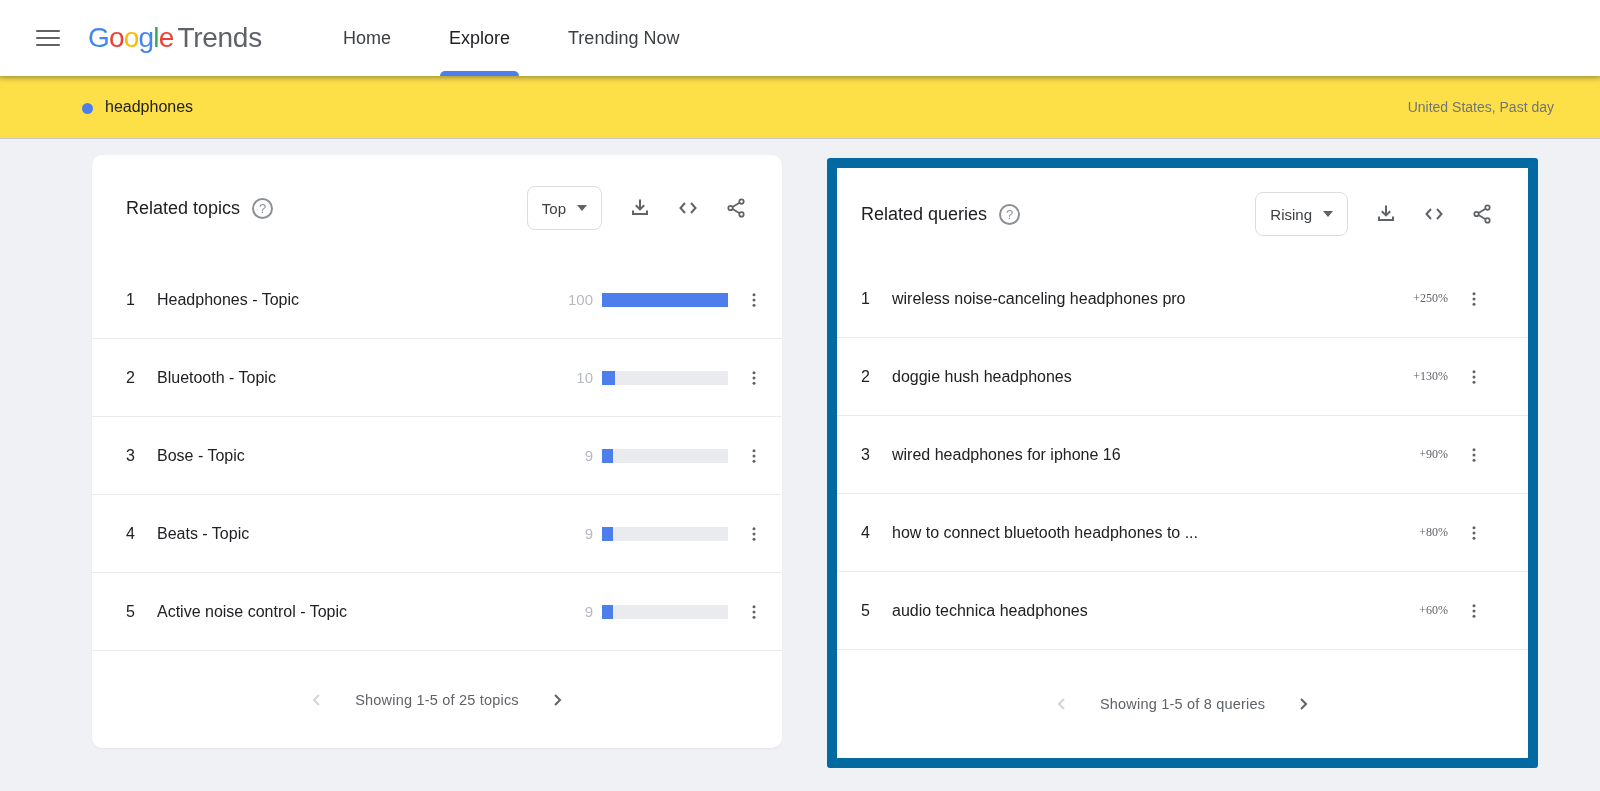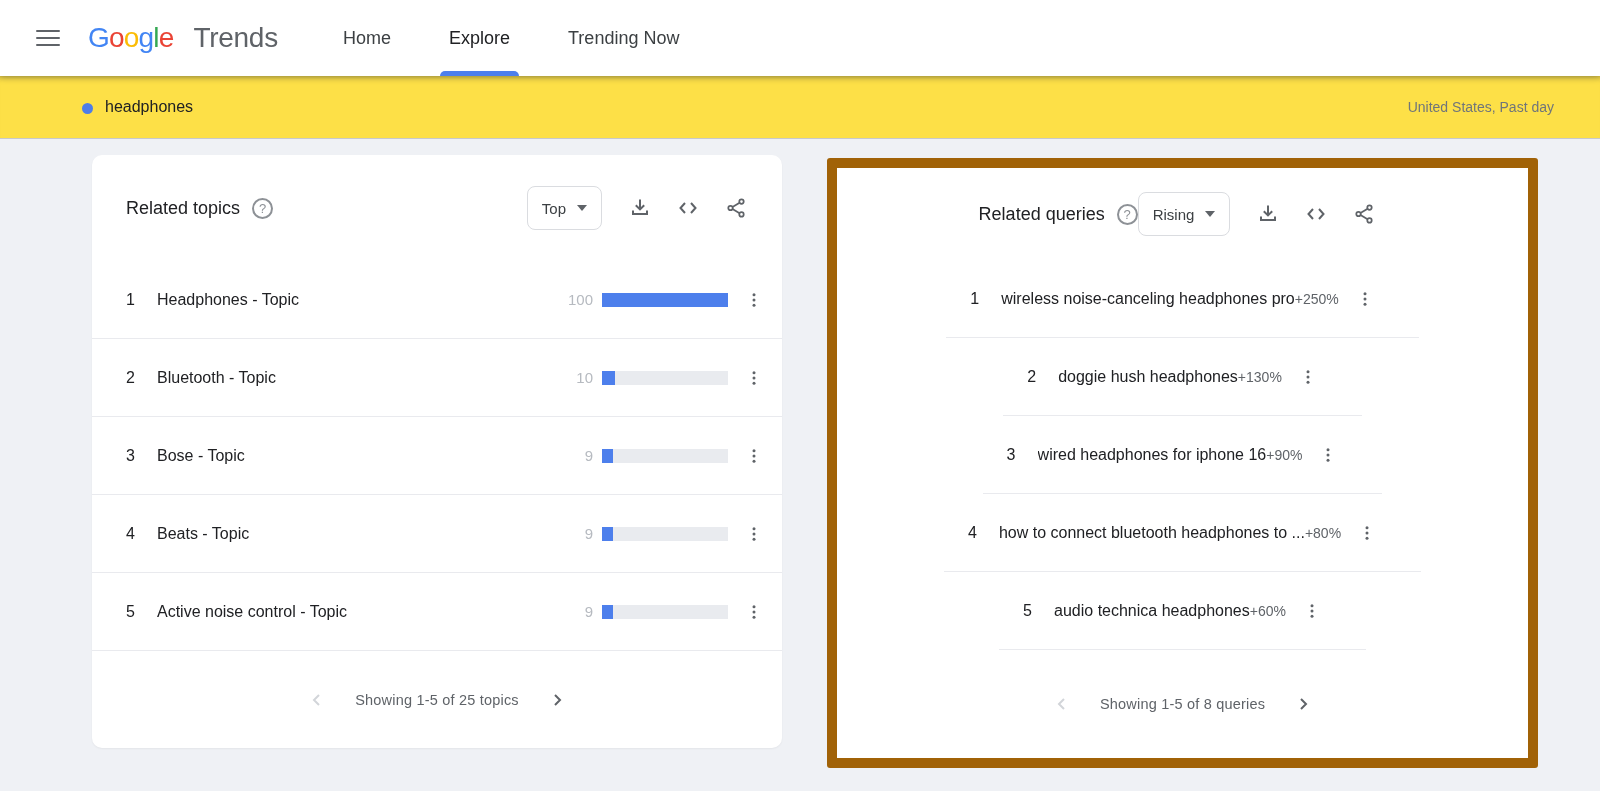--- a/index.html
+++ b/index.html
@@ -13,21 +13,21 @@
   
   .appbar {
     position:absolute; top:0; left:0; width:1600px; height:76px;
     background:#fff; z-index:20;
     box-shadow:0 2px 6px rgba(60,64,67,.32);
   }
   .hamburger { position:absolute; left:28px; top:18px; width:40px; height:40px;
     border:none; background:none; display:flex; flex-direction:column; justify-content:center; gap:5px; cursor:pointer; padding:8px; }
   .hamburger span { display:block; height:2px; background:#5f6368; border-radius:1px; }
   .logo { position:absolute; left:88px; top:50%; transform:translateY(-50%);
-    font-size:28px; display:flex; align-items:baseline; cursor:pointer;gap:16px; }
+    font-size:28px; display:flex; align-items:baseline; cursor:pointer; }
   .logo-google { letter-spacing:-0.8px; }
   .logo-suffix { color:#5f6368; margin-left:4px; letter-spacing:-0.3px; }
   .nav { position:absolute; left:337px; top:0; height:76px; display:flex; gap:46px; }
   .tab { height:76px; display:flex; align-items:center; font-size:18px; color:#3c4043;
     cursor:pointer; position:relative; background:none; border:none; font-family:inherit; }
   .tab.active { color:#202124; }
   .tab.active::after { content:""; position:absolute; left:-3px; right:-3px; bottom:0; height:5px;
     background:#4d7fec; border-radius:6px 6px 0 0; }
   .appbar-actions { position:absolute; right:0; top:0; height:76px; }
   .icon-btn { background:none; border:none; padding:0; cursor:pointer;
@@ -40,21 +40,21 @@
   .term-dot { position:absolute; left:82px; top:27px; width:11px; height:11px; border-radius:50%; background:#4e7de8; }
   .term-text { position:absolute; left:105px; top:50%; transform:translateY(-50%); font-size:16px; color:#202124; }
   .scope-text { position:absolute; right:46px; top:50%; transform:translateY(-50%); font-size:14px; color:#70757a; }
 
   
   .main { position:absolute; top:139px; left:12px; width:1600px; height:652px; background:#eff1f5; }
   .card { position:absolute; background:#fff; display:flex; flex-direction:column; }
   .card-topics { left:80px; top:16px; width:690px; height:593px; border-radius:10px;
     box-shadow:0 1px 2px rgba(0,0,0,.05); }
   .card-queries { left:815px; top:19px; width:711px; height:610px;
-    border:10px solid #a16207; border-radius:3px;align-items:center; }
+    border:10px solid #0369a1; border-radius:3px; }
 
   .card-header { height:106px; display:flex; align-items:center; padding:0 26px 0 34px; flex:0 0 auto; }
   .card-queries .card-header { height:92px; padding:0 26px 0 24px; }
   .card-title { font-size:18px; color:#202124; }
   .help-icon { width:21px; height:21px; border:2px solid #8d9196; border-radius:50%;
     color:#8d9196; font-size:13px; line-height:1; display:flex; align-items:center; justify-content:center;
     margin-left:12px; cursor:pointer; flex:0 0 auto; }
   .controls { margin-left:auto; display:flex; align-items:center; gap:8px; }
   .dropdown { display:flex; align-items:center; gap:11px; border:1px solid #dadce0; border-radius:8px;
     background:#fff; padding:0 14px; height:44px; font-size:15px; color:#3c4043; cursor:pointer;
@@ -64,21 +64,21 @@
   .controls .icon-btn { width:40px; height:40px; }
 
   .row { height:78px; display:flex; align-items:center; padding:0 14px 0 34px;
     border-bottom:1px solid #e9eaee; flex:0 0 auto; cursor:pointer; }
   .card-queries .row { padding:0 40px 0 24px; }
   .rank { width:22px; font-size:16px; color:#202124; flex:0 0 auto; }
   .row-label { font-size:16px; color:#202124; margin-left:9px; white-space:nowrap; overflow:hidden; }
   .bar-value { margin-left:auto; font-size:15px; color:#b6bac0; flex:0 0 auto;text-align:center; }
   .bar { width:126px; height:14px; background:#e9ebef; margin-left:9px; flex:0 0 auto; }
   .bar-fill { height:100%; background:#4d7fec; }
-  .pct { margin-left:auto; font-size:14px; color:#5f6368; flex:0 0 auto; }
+  .pct { margin-left:auto; font-size:12px; color:#5f6368; flex:0 0 auto;font-family:Liberation Serif, serif; }
   .dots-btn { margin-left:12px; width:28px; height:44px; flex:0 0 auto; }
 
   .card-footer { flex:1; display:flex; align-items:center; justify-content:center; gap:27px; }
   .footer-text { font-size:14.5px; color:#5f6368; letter-spacing:.2px; }
   .pager-btn { background:none; border:none; padding:4px; display:flex; cursor:pointer; }
 </style>
 </head>
 <body>
 
 <header class="appbar">

